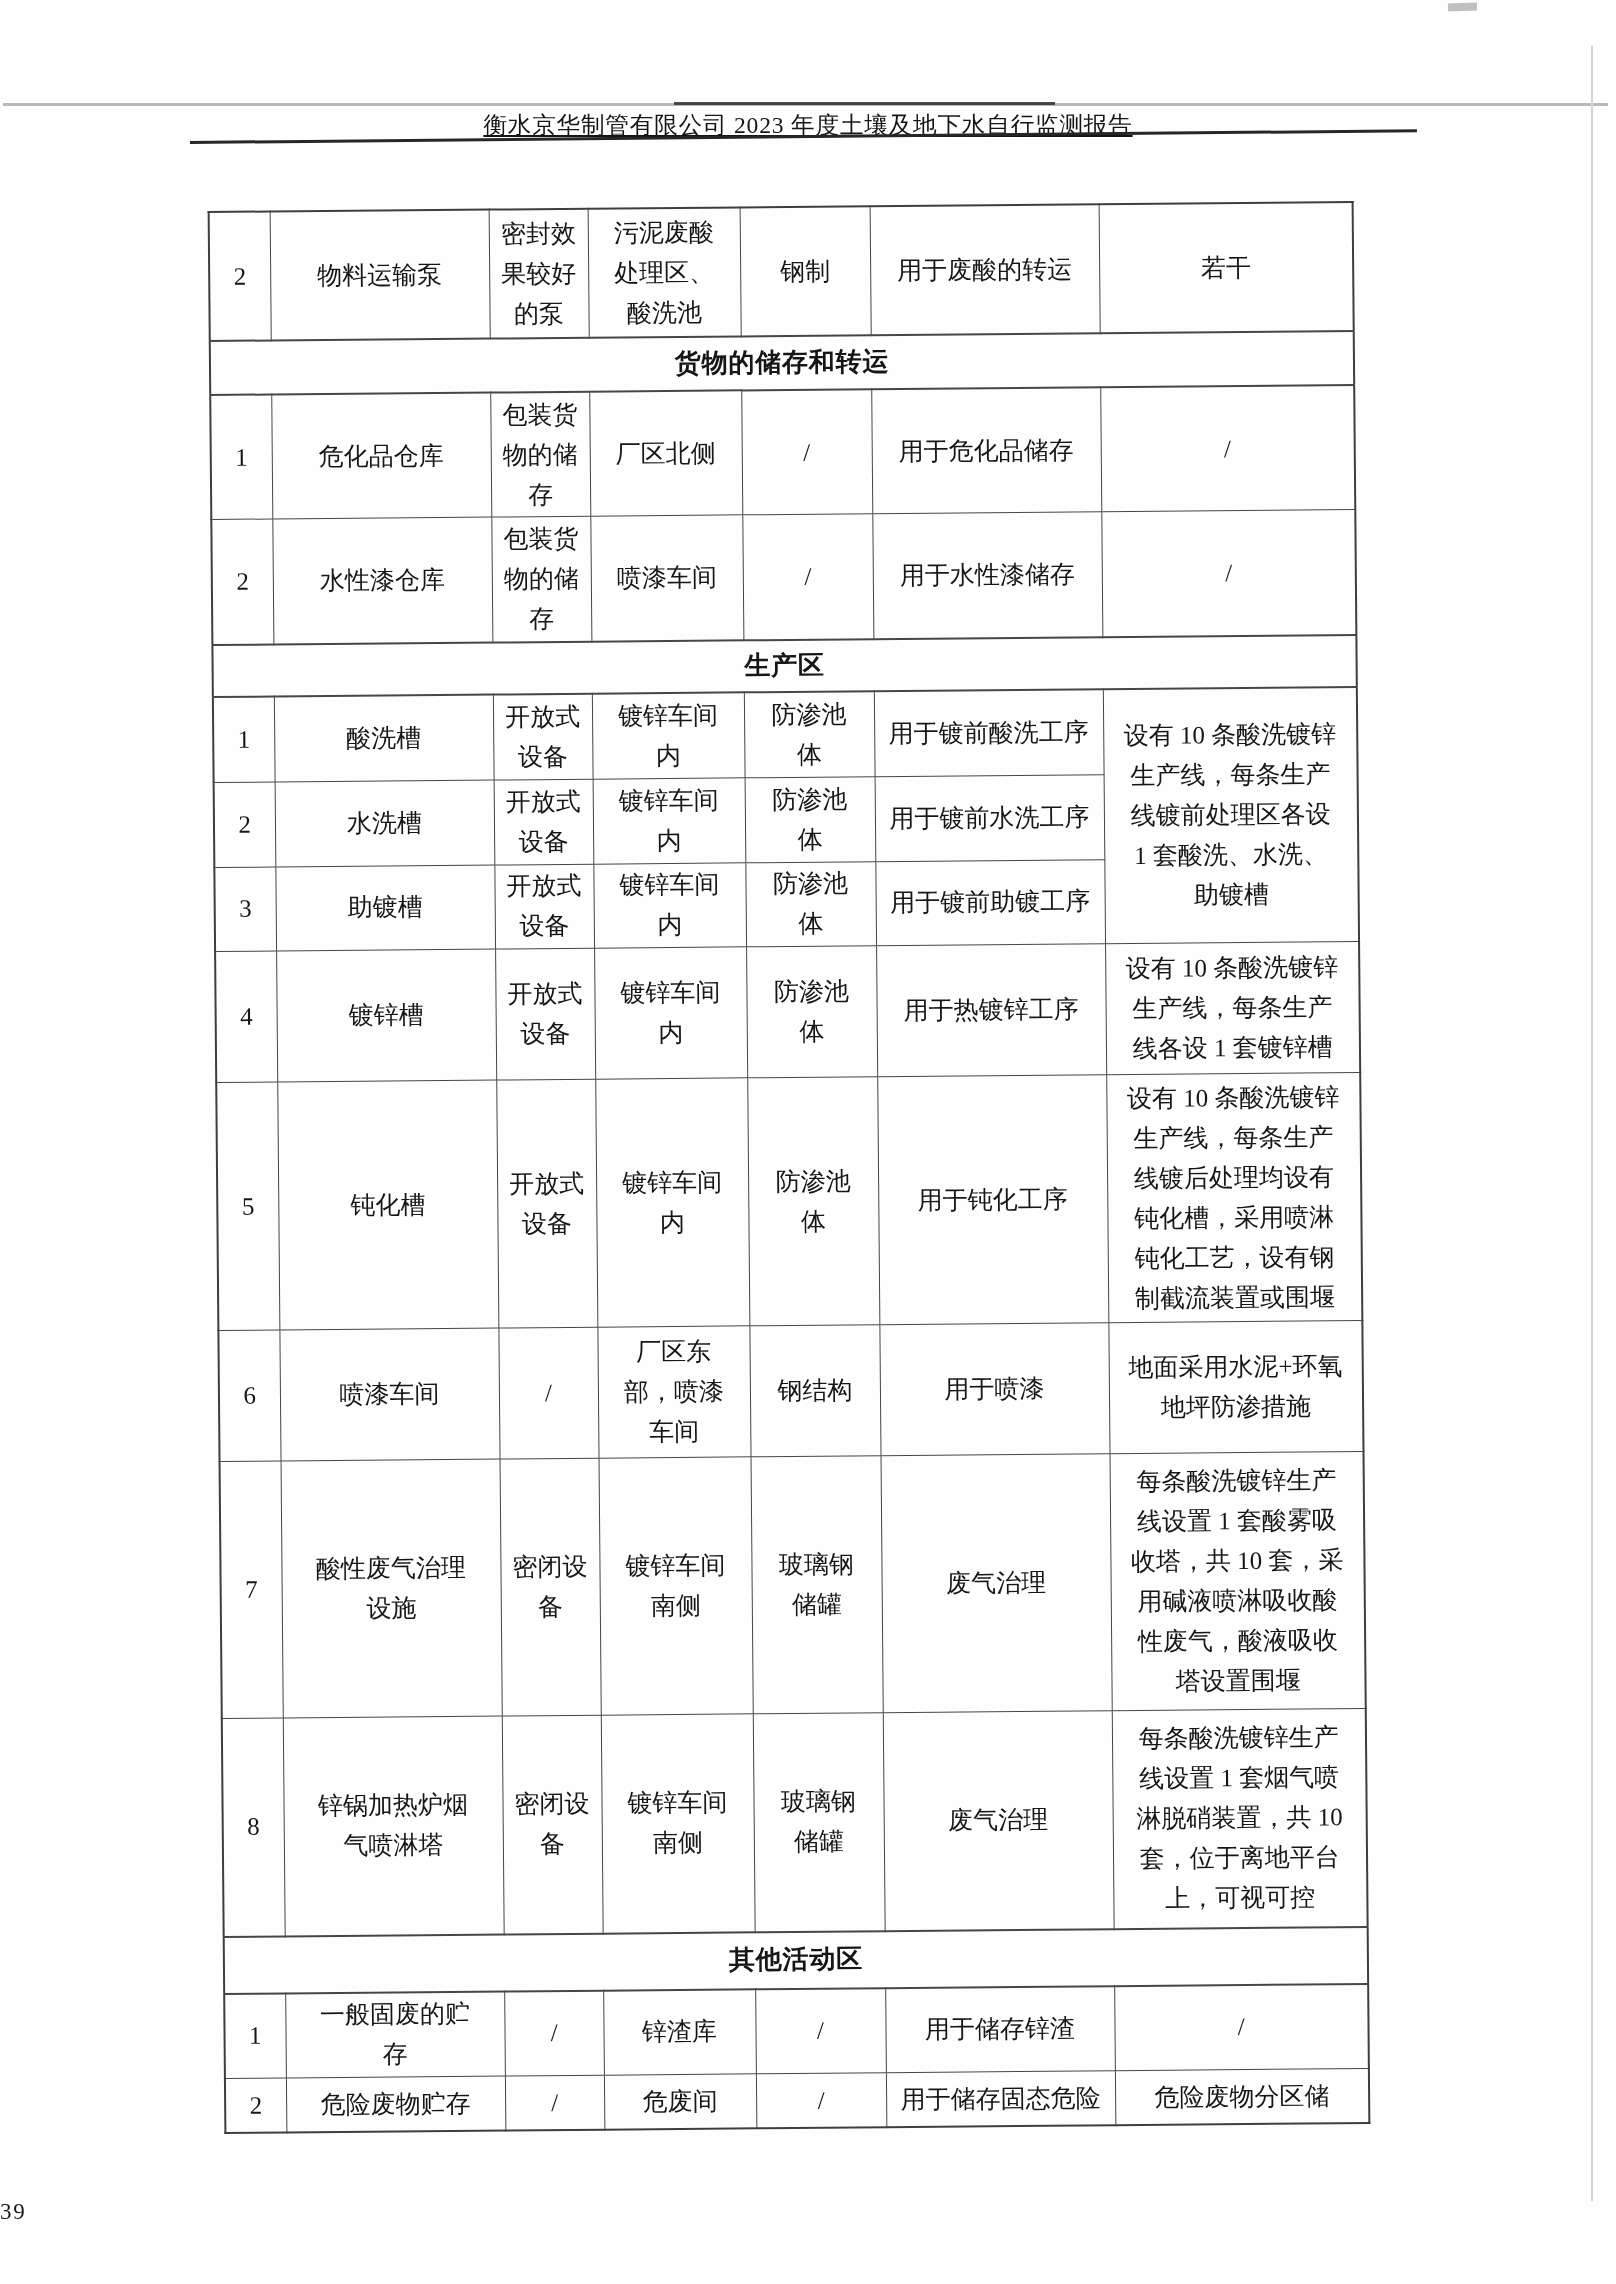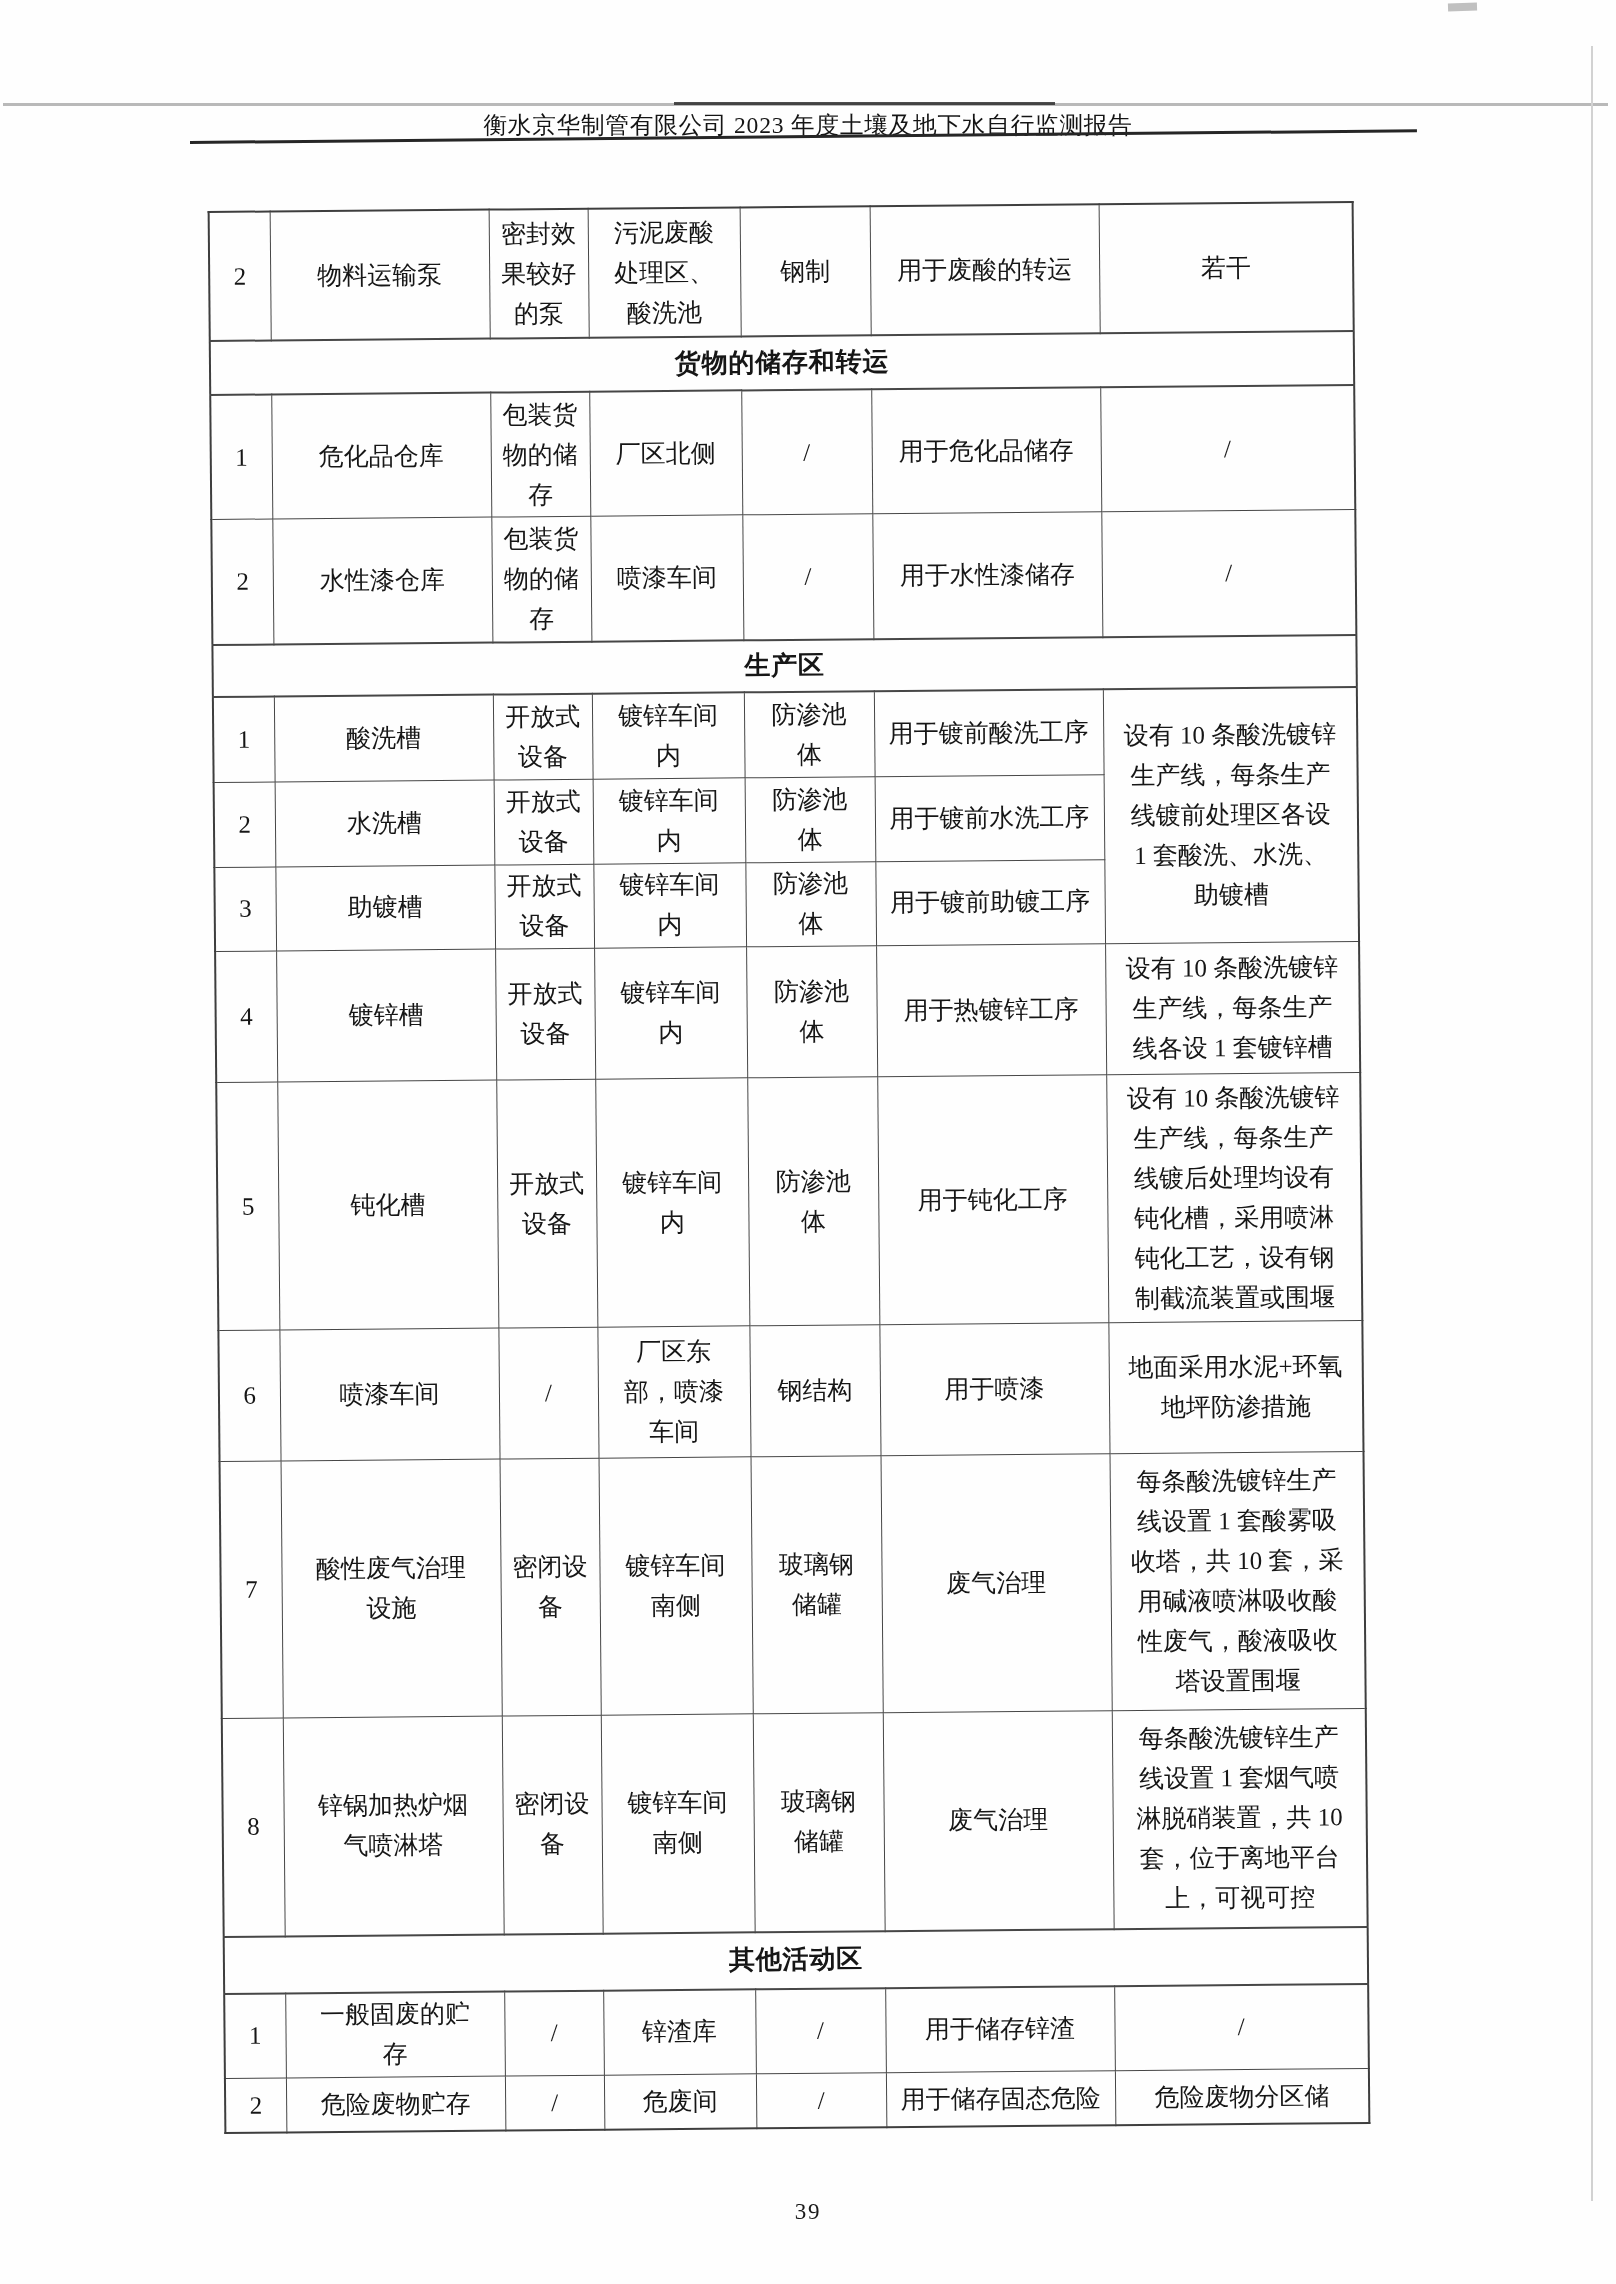--- a/index.html
+++ b/index.html
@@ -27,20 +27,21 @@
   }
   .scan-smudge {
     position: absolute; left: 1448px; top: 2.5px;
     width: 29px; height: 7.6px; background: #8d8d8d; opacity: .55;
     transform: rotate(-2deg);
   }
   .page-header-title {
     position: absolute; top: 109px; left: 0; width: 100%;
     text-align: center; font-size: 23.6px; letter-spacing: 0.8px;
     color: #141414;
+    text-decoration: underline;
   }
   .header-underline {
     position: absolute; left: 190px; top: 141px;
     width: 1227px; height: 3.4px; background: #262626;
     transform: rotate(-0.55deg); transform-origin: left center;
   }
 
   
   .table-wrap {
     position: absolute; left: 216px; top: 206px; width: 1145px;
@@ -65,21 +66,21 @@
     font-weight: bold;
     font-size: 26px;
     border-top-width: 2.5px;
     border-bottom-width: 2.5px;
     letter-spacing: 0.8px;
   }
 
   
   .page-number {
     position: absolute; top: 2199px; left: 0; width: 100%;
-    text-align: center; font-size: 23px; letter-spacing: 1.7px;
+    font-size: 23px; letter-spacing: 1.7px;
     color: #1a1a1a;
   }
 </style>
 </head>
 <body>
 
 <div class="scan-rule-top"></div>
 <div class="scan-rule-dark-segment"></div>
 <div class="scan-edge-right"></div>
 <div class="scan-smudge"></div>

